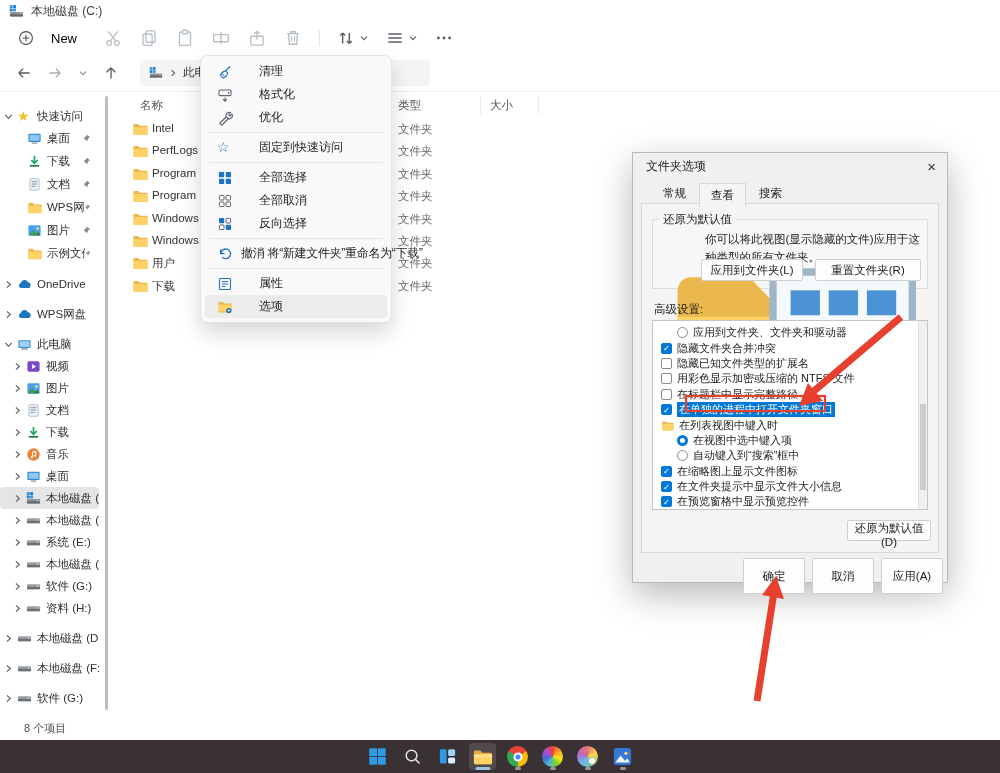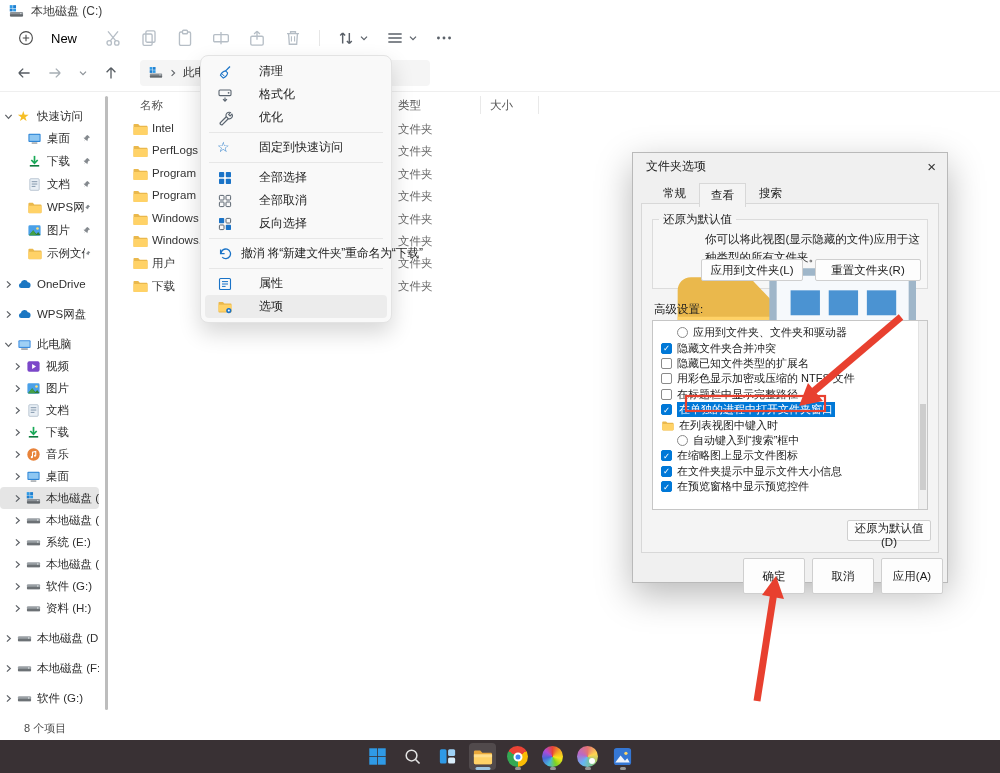--- a/index.html
+++ b/index.html
@@ -887,20 +887,24 @@
           <div class="adv-row" style="padding-left: 8px;">
             <span class="adv-folder">
               <svg viewBox="0 0 16 16" width="100%" height="100%" xmlns="http://www.w3.org/2000/svg">
                 <path d="M1.5 4c0-.6.4-1 1-1h3.7l1.6 1.7h6.7c.6 0 1 .4 1 1v7.3c0 .6-.4 1-1 1h-12c-.6 0-1-.4-1-1z" fill="#eab84c"></path>
                 <path d="M1.5 6h14v6.9c0 .6-.4 1-1 1h-12c-.6 0-1-.4-1-1z" fill="#ffd267"></path>
               </svg>
             </span>
             <span class="adv-txt">在列表视图中键入时</span>
           </div>
           <div class="adv-row" style="padding-left: 24px;">
+            <span class="rb on"></span>
+            <span class="adv-txt">在视图中选中键入项</span>
+          </div>
+          <div class="adv-row" style="padding-left: 24px;">
             <span class="rb"></span>
             <span class="adv-txt">自动键入到“搜索”框中</span>
           </div>
           <div class="adv-row" style="padding-left: 8px;">
             <span class="cb checked">✓</span>
             <span class="adv-txt">在缩略图上显示文件图标</span>
           </div>
           <div class="adv-row" style="padding-left: 8px;">
             <span class="cb checked">✓</span>
             <span class="adv-txt">在文件夹提示中显示文件大小信息</span>

